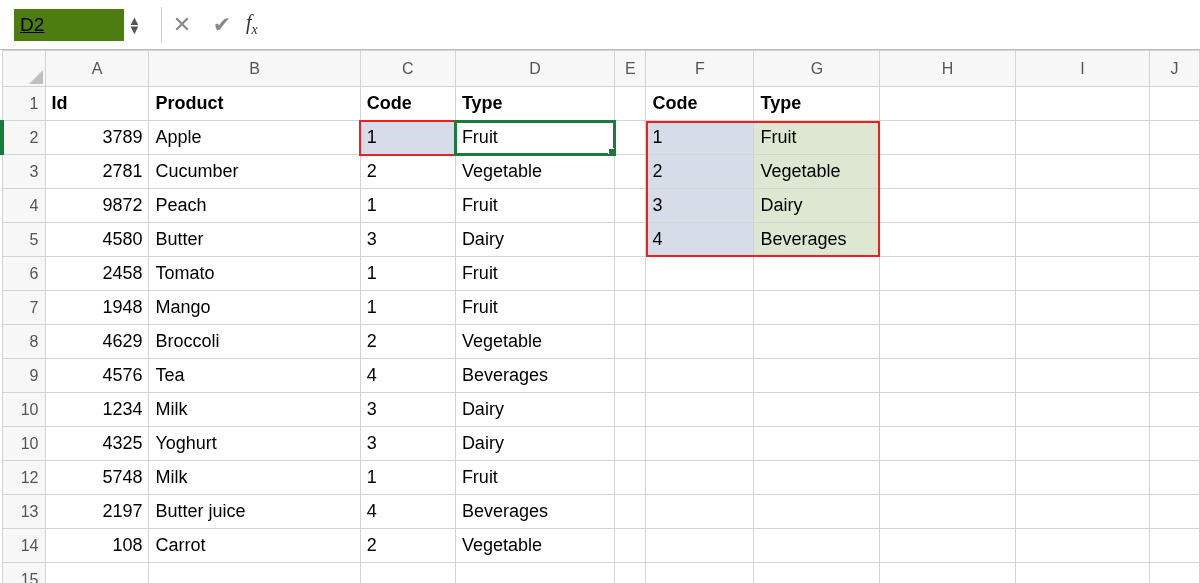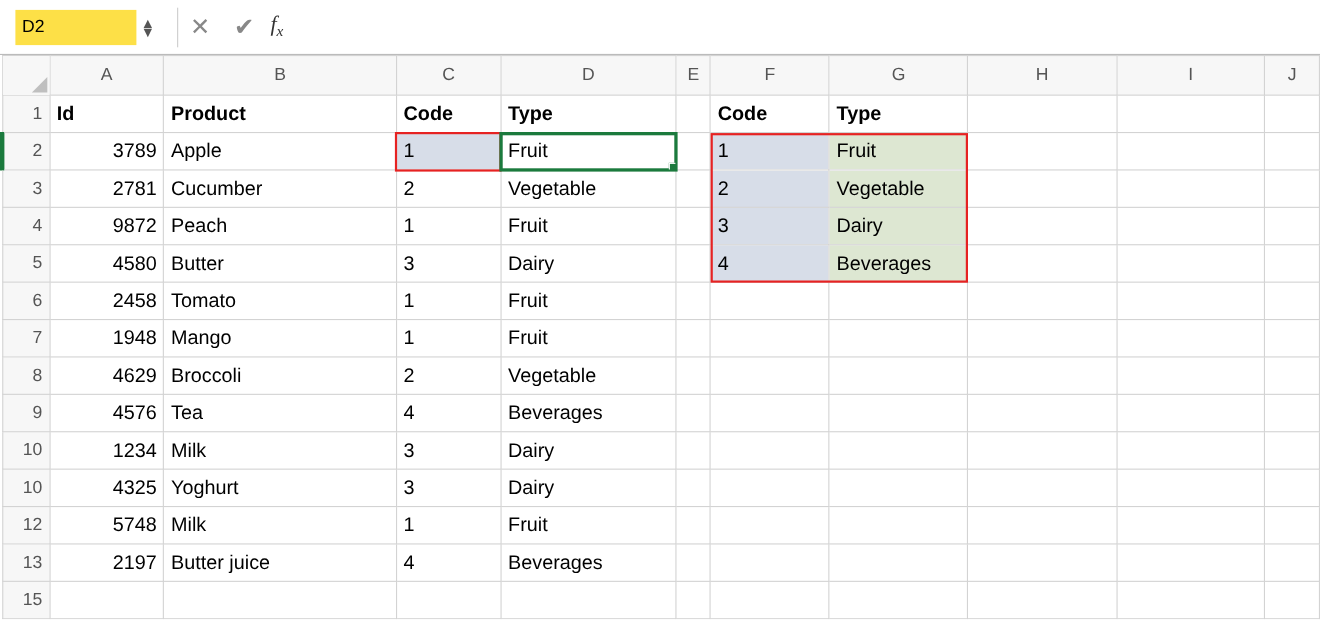--- a/index.html
+++ b/index.html
@@ -20,25 +20,26 @@
       border-bottom: 1px solid #bbb;
     }
     .namebox-wrap {
       display: flex;
       align-items: center;
       padding: 0 8px 0 14px;
     }
     .namebox {
       width: 110px;
       height: 32px;
-      font-size: 16px;
+      font-size: 19px;
       padding: 0 6px;
       border: none;
-      background: #fde047;
+      background: #4d7c0f;
       outline: none;
+      text-decoration: underline;
     }
     .stepper {
       display: flex;
       flex-direction: column;
       margin-left: 4px;
       margin-right: 12px;
       color: #555;
       font-size: 13px;
       line-height: 9px;
     }
@@ -357,20 +358,33 @@
           <td class="center">4</td>
           <td>Beverages</td>
           <td></td>
           <td></td>
           <td></td>
           <td></td>
           <td></td>
           <td></td>
         </tr>
         <tr>
+          <th>14</th>
+          <td class="right">108</td>
+          <td>Carrot</td>
+          <td class="center">2</td>
+          <td>Vegetable</td>
+          <td></td>
+          <td></td>
+          <td></td>
+          <td></td>
+          <td></td>
+          <td></td>
+        </tr>
+        <tr>
           <th>15</th>
           <td></td>
           <td></td>
           <td></td>
           <td></td>
           <td></td>
           <td></td>
           <td></td>
           <td></td>
           <td></td>

